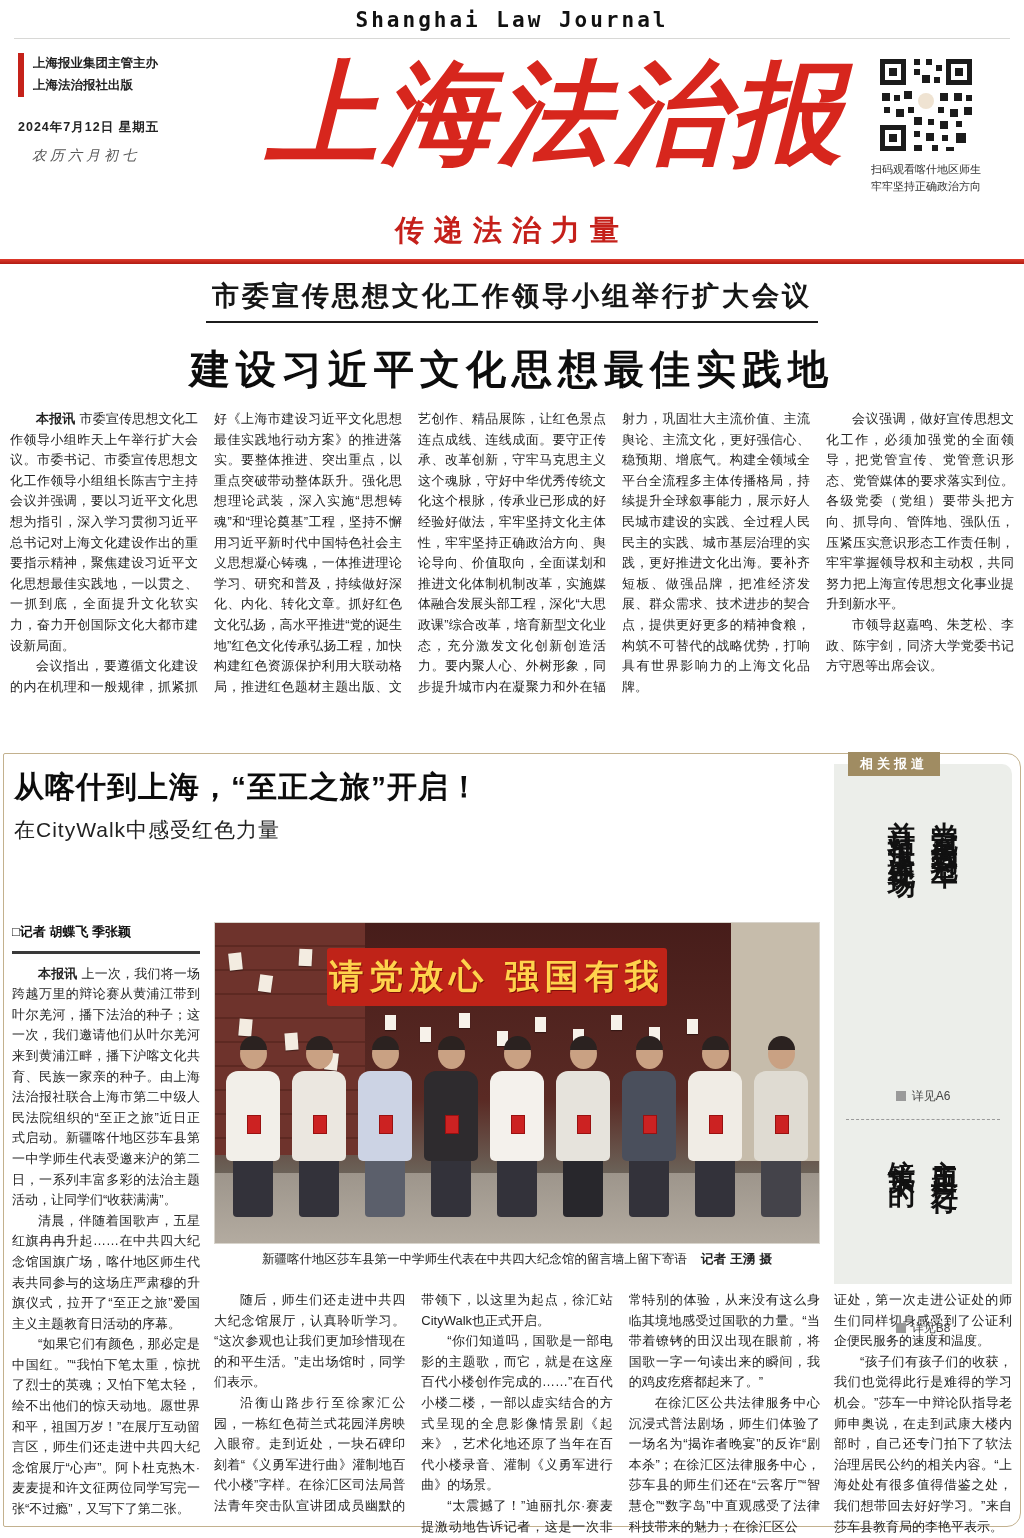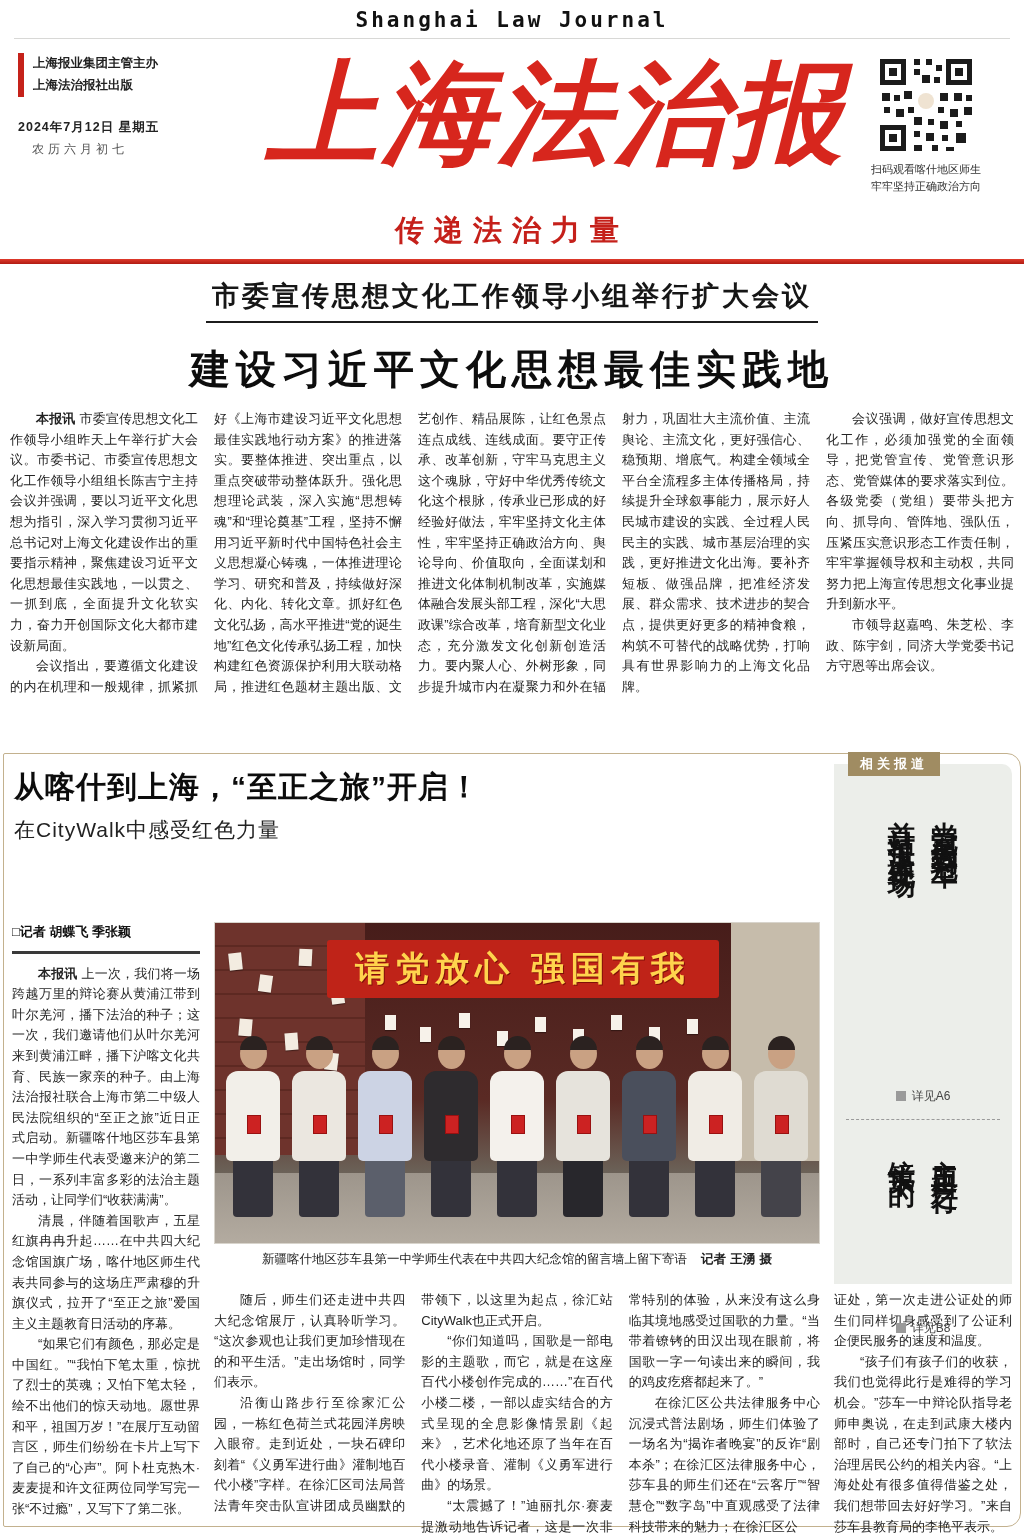--- a/index.html
+++ b/index.html
@@ -13,21 +13,21 @@
 
   
   .eng-title { text-align:center; padding-top:8px; font-family:"DejaVu Sans Mono","Liberation Mono",monospace;
     font-size:21px; font-weight:700; letter-spacing:3px; color:#111; }
   .eng-rule { height:1px; background:#d8d8d6; margin:6px 14px 0 14px; }
 
   .masthead-row { display:flex; align-items:flex-start; padding:10px 18px 0 18px; height:170px; }
   .pub-block { width:180px; padding-top:4px; }
   .pub-lines { border-left:6px solid #c5221a; padding-left:9px; font-weight:700; font-size:12.5px; line-height:1.75; color:#222; }
   .date-line { margin-top:22px; font-weight:700; font-size:12.5px; color:#222; letter-spacing:1px; }
-  .lunar-line { margin-top:5px; font-family:"DejaVu Serif","Liberation Serif",serif; font-size:12px; color:#555; letter-spacing:4px; padding-left:14px; }
+  .lunar-line { margin-top:11px; font-family:"DejaVu Serif","Liberation Serif",serif; font-size:14px; color:#555; letter-spacing:4px; padding-left:14px;font-style:italic; }
 
   .paper-title { flex:1; text-align:right; font-size:112px; line-height:1.25; font-weight:900;
     color:#d7261d; letter-spacing:4px; font-family:"DejaVu Serif","Liberation Serif",serif;
     transform:translateY(-6px);font-style:italic; }
 
   .qr-block { width:160px; text-align:center; padding-top:6px; }
   .qr-svg { width:100px; height:100px; display:block; margin:0 auto; }
   .qr-caption { margin-top:6px; font-size:11px; line-height:1.55; color:#333; }
 
   .slogan { text-align:center; color:#c5201a; font-weight:900; font-size:29px; letter-spacing:10px; margin-top:2px; }
@@ -60,21 +60,21 @@
   .a2-byline { font-weight:700; font-size:13px; color:#111; text-indent:0; }
   .byline-rule { height:3px; background:#3a3a3a; margin:8px 0 10px 0; }
 
   
   .photo-wrap { grid-column:2; grid-row:2; }
   .photo { position:relative; width:606px; height:322px; background:linear-gradient(#471d1a 0%, #5a2a24 55%, #6b6258 78%, #9d958b 78%, #b3aba0 100%); overflow:hidden; border:1px solid #d8d4cc; }
   .ph-board { position:absolute; left:0; top:0; width:150px; height:232px;
     background:repeating-linear-gradient(#6e332c 0 22px, #5d2922 22px 24px); }
   .ph-note { position:absolute; width:13px; height:17px; background:#f3ece1; box-shadow:0 1px 1px rgba(0,0,0,.4); }
   .ph-wall-r { position:absolute; right:0; top:0; width:88px; height:238px; background:#c6bcab; }
-  .ph-banner { position:absolute; left:112px; top:17px; width:392px; height:58px; background:#bf2318;
+  .ph-banner { position:absolute; left:112px; top:25px; width:340px; height:58px; background:#bf2318;
     border-radius:3px; display:flex; align-items:center; justify-content:center;
     color:#ffd34d; font-weight:900; font-size:34px; letter-spacing:6px; text-shadow:1px 1px 0 #7e0f08; }
   .ph-tag { position:absolute; width:11px; height:15px; background:#f7f2ea; box-shadow:0 1px 1px rgba(0,0,0,.35); }
   .person { position:absolute; bottom:26px; width:60px; }
   .person .head { width:27px; height:31px; border-radius:50%; background:#c9a183; margin:0 auto; position:relative; }
   .person .head::before { content:""; position:absolute; left:0; top:-2px; width:27px; height:14px; border-radius:14px 14px 0 0; background:#2b2220; }
   .person .torso { width:54px; height:90px; border-radius:12px 12px 5px 5px; margin:2px auto 0; position:relative; }
   .person .torso::after { content:""; position:absolute; left:21px; top:44px; width:12px; height:17px; background:#c22; border:1px solid #911; }
   .person .legs { width:40px; height:56px; margin:0 auto; background:#33323a; border-radius:0 0 4px 4px; }
   .p1 .torso{background:#f2efe9;} .p2 .torso{background:#ebe7e0;} .p3 .torso{background:#ccd3e4;}
@@ -203,21 +203,21 @@
     <div class="a2-head">
       <div class="a2-headline">从喀什到上海，“至正之旅”开启！</div>
       <div class="a2-subtitle">在CityWalk中感受红色力量</div>
     </div>
 
     <div class="a2-left">
       <p class="a2-byline">□记者  胡蝶飞  季张颖</p>
       <div class="byline-rule"></div>
       <p class="para"><strong class="lead">本报讯</strong><span>上一次，我们将一场跨越万里的辩论赛从黄浦江带到叶尔羌河，播下法治的种子；这一次，我们邀请他们从叶尔羌河来到黄浦江畔，播下沪喀文化共育、民族一家亲的种子。由上海法治报社联合上海市第二中级人民法院组织的“至正之旅”近日正式启动。新疆喀什地区莎车县第一中学师生代表受邀来沪的第二日，一系列丰富多彩的法治主题活动，让同学们“收获满满”。</span></p>
       <p class="para">清晨，伴随着国歌声，五星红旗冉冉升起……在中共四大纪念馆国旗广场，喀什地区师生代表共同参与的这场庄严肃穆的升旗仪式，拉开了“至正之旅”爱国主义主题教育日活动的序幕。</p>
-      <p class="para">“如果它们有颜色，那必定是中国红。”“我怕下笔太重，惊扰了烈士的英魂；又怕下笔太轻，绘不出他们的惊天动地。愿世界和平，祖国万岁！”在展厅互动留言区，师生们纷纷在卡片上写下了自己的“心声”。阿卜杜克热木·麦麦提和许文征两位同学写完一张“不过瘾”，又写下了第二张。</p>
+      <p class="para">“如果它们有颜色，那必定是中国红。”“我怕下笔太重，惊扰了烈士的英魂；又怕下笔太轻，绘不出他们的惊天动地。愿世界和平，祖国万岁！”在展厅互动留言区，师生们还走进中共四大纪念馆展厅“心声”。阿卜杜克热木·麦麦提和许文征两位同学写完一张“不过瘾”，又写下了第二张。</p>
     </div>
 
     <div class="photo-wrap">
       <div class="photo">
         <div class="ph-board"></div>
         <div class="ph-note" style="left:14px;top:30px;transform:rotate(-6deg)"></div>
         <div class="ph-note" style="left:44px;top:52px;transform:rotate(8deg)"></div>
         <div class="ph-note" style="left:84px;top:26px;transform:rotate(3deg)"></div>
         <div class="ph-note" style="left:116px;top:64px;transform:rotate(-8deg)"></div>
         <div class="ph-note" style="left:24px;top:96px;transform:rotate(5deg)"></div>

